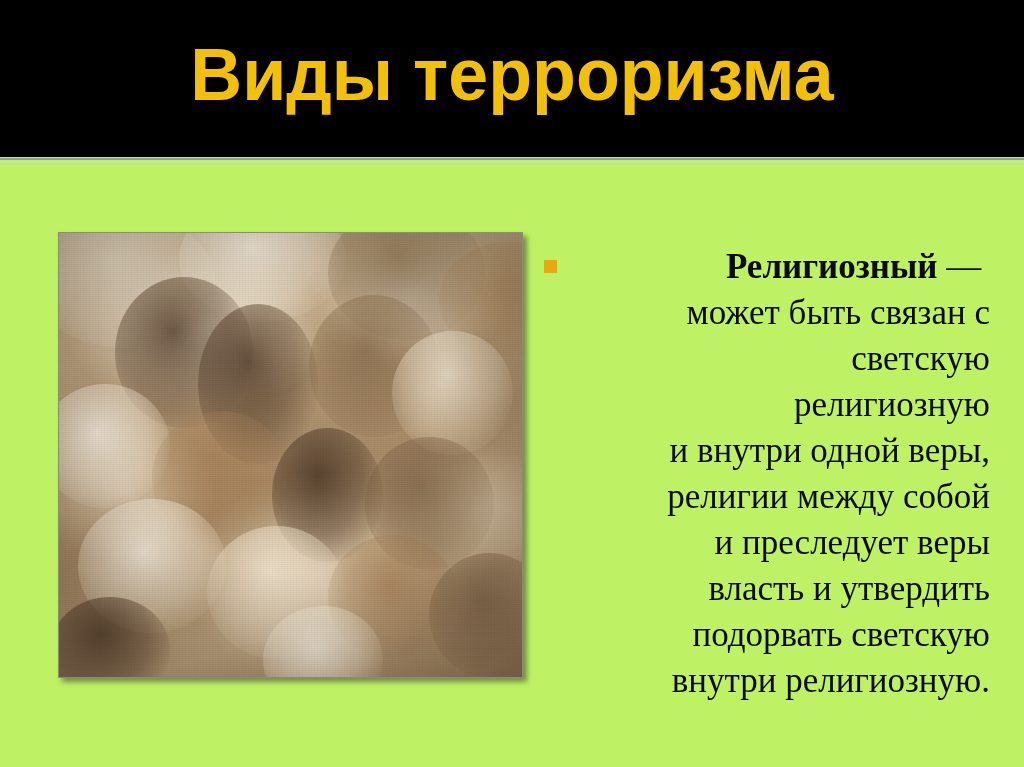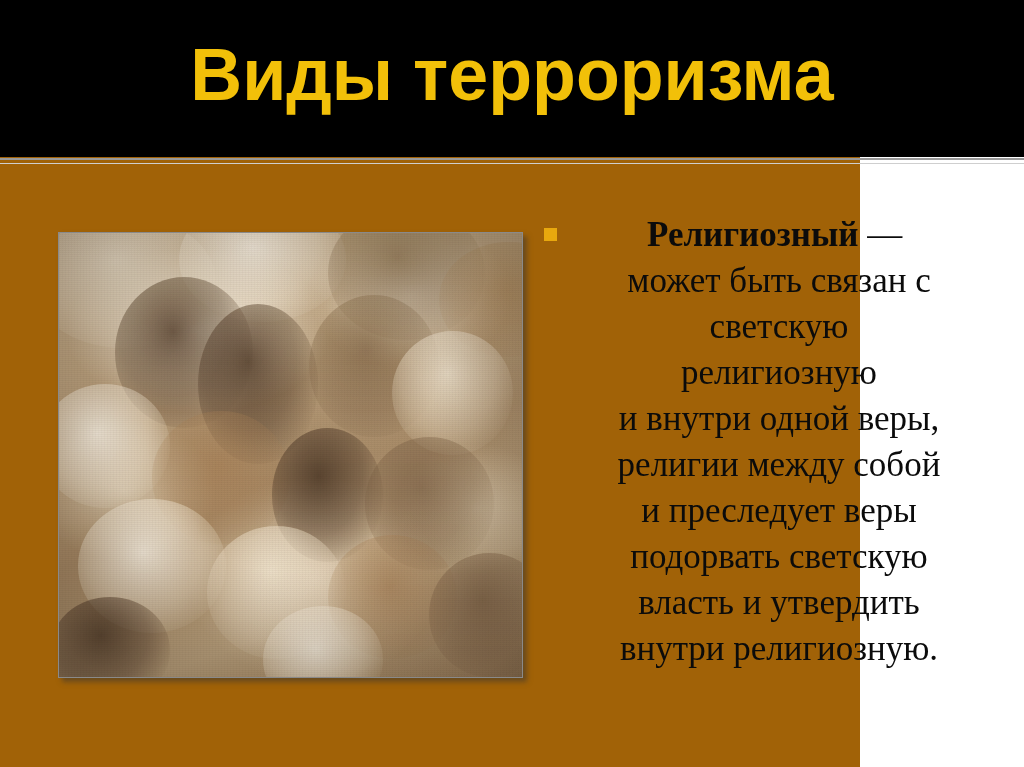--- a/index.html
+++ b/index.html
@@ -4,22 +4,22 @@
 <style>
   * { margin:0; padding:0; box-sizing:border-box; }
   html, body {
     width:1024px; height:767px;
     background:#ffffff;
     font-family:"Liberation Serif", serif;
     overflow:hidden;
   }
   .slide {
     position:relative;
-    width:860px; height:767px;
-    background:#a16207;
+    width:1024px; height:767px;
+    background:#bef264;
   }
 
   
   .title-banner {
     position:absolute;
     left:0; top:0;
     width:1024px; height:157px;
     background:#000000;
     overflow:hidden;
   }
@@ -123,22 +123,23 @@
     left:6px; top:16px;
     width:13px; height:13px;
     background:#E8A80E;
   }
   .body-text {
     margin-left:30px;
     color:#0b0b0b;
     font-family:"Liberation Serif", serif;
     font-size:35px;
     line-height:46px;
-    text-align:center;
+    text-align:right;
     word-spacing:0px;
+    margin-top:32px;
   }
   .lead { font-weight:bold; }
   .txt-line { display:block; white-space:pre; }
 </style>
 </head>
 <body>
 
 <div class="slide">
 
   <div class="title-banner">
@@ -177,20 +178,20 @@
     <div class="bullet-row">
       <span class="bullet-marker"></span>
       <div class="body-text">
         <span class="txt-line"><span class="lead">Религиозный</span><span> — </span></span>
         <span class="txt-line">может быть связан с</span>
         <span class="txt-line">светскую</span>
         <span class="txt-line">религиозную</span>
         <span class="txt-line">и внутри одной веры,</span>
         <span class="txt-line">религии между собой</span>
         <span class="txt-line">и преследует веры</span>
+        <span class="txt-line">власть и утвердить</span>
         <span class="txt-line">подорвать светскую</span>
-        <span class="txt-line">власть и утвердить</span>
         <span class="txt-line">внутри религиозную.</span>
       </div>
     </div>
   </div>
 
 </div>
 
 </body></html>

